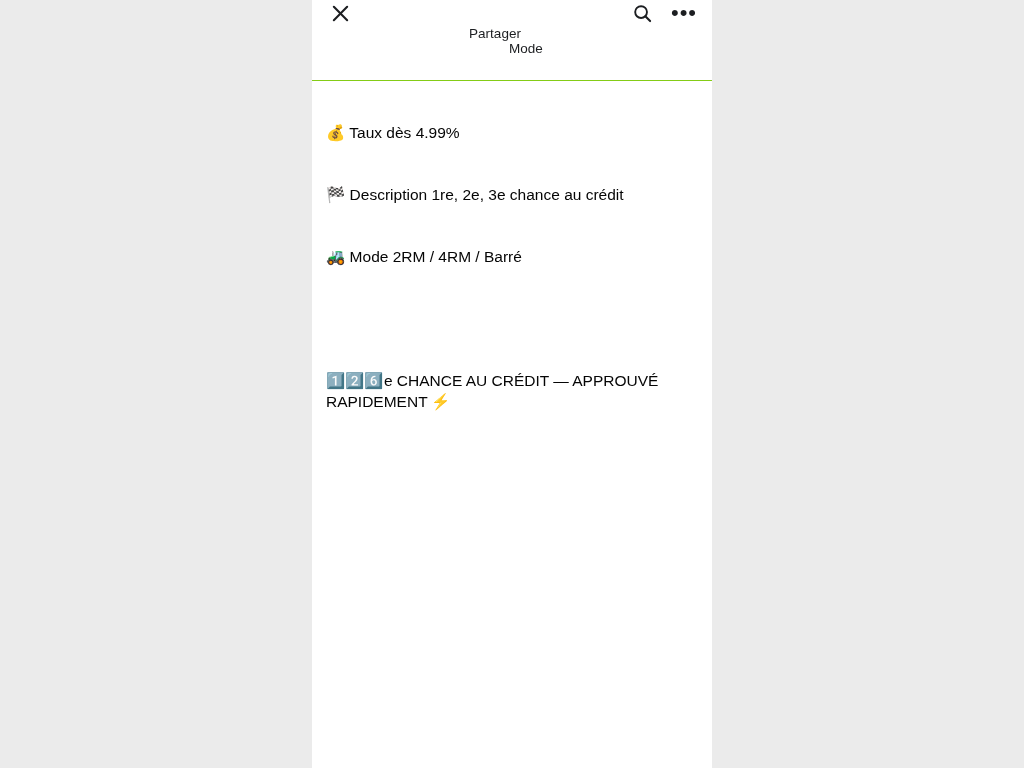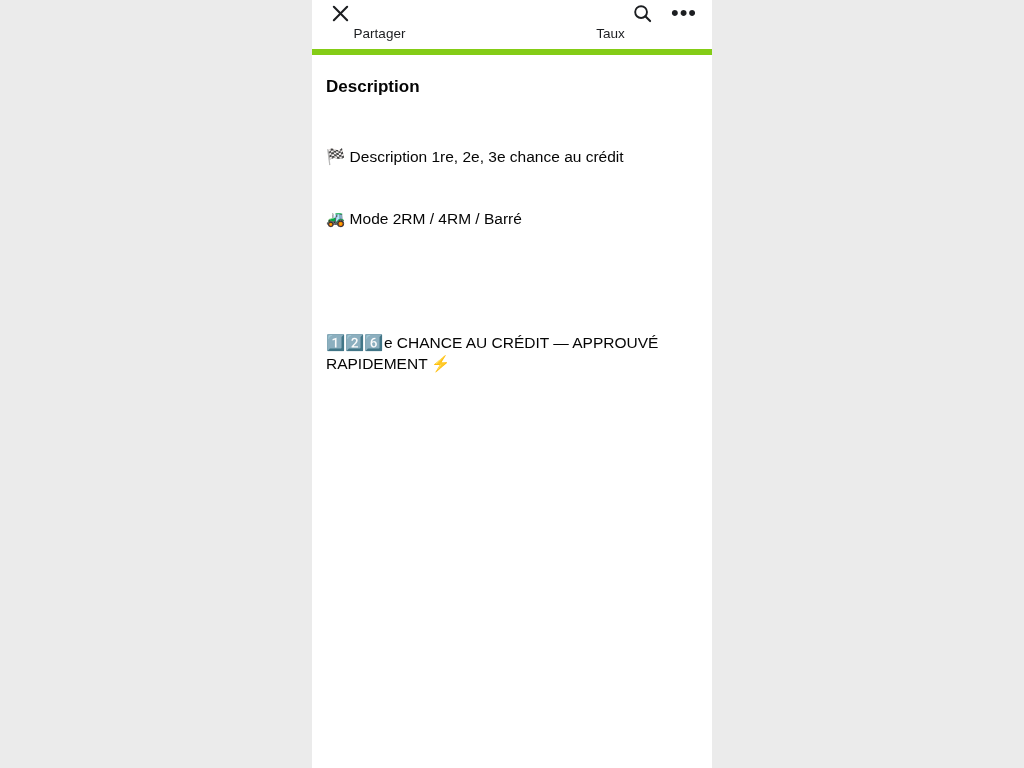--- a/index.html
+++ b/index.html
@@ -47,22 +47,23 @@
   }
   .dots {
     font-size: 22px;
     line-height: 10px;
     letter-spacing: 1px;
     color: #1c1e21;
   }
   
   .actionrow {
     display: flex;
-    border-bottom: 6px solid #84cc16;
-    padding-bottom: 8px;
+    border-bottom: 1px solid #84cc16;
+    padding-bottom: 24px;
+    flex-direction: column;
   }
   .actionrow .act {
     flex: 1;
     text-align: center;
     font-size: 13.5px;
     color: #1c1e21;
     font-weight: 400;
   }
   .actionrow .act.first { margin-left: -34px; }
   .actionrow .act.second { margin-left: 28px; }
@@ -108,27 +109,27 @@
         </svg>
       </div>
       <div class="icon-btn">
         <span class="dots">•••</span>
       </div>
     </div>
   </div>
 
   <div class="actionrow">
     <div class="act first">Partager</div>
-    <div class="act second">Taux</div>
+    <div class="act second">Mode</div>
   </div>
 
   <div class="content">
-    <div class="section-title">Description</div>
 
     <div class="desc">
+      <div>💰 Taux dès 4.99%</div>
       <div>🏁 Description 1re, 2e, 3e chance au crédit</div>
       <div>🚜 Mode 2RM / 4RM / Barré</div>
       <div class="blank"></div>
       <div>1️⃣2️⃣6️⃣e CHANCE AU CRÉDIT — APPROUVÉ RAPIDEMENT ⚡</div>
       <div class="blank"></div>
       
       
       
       
       

